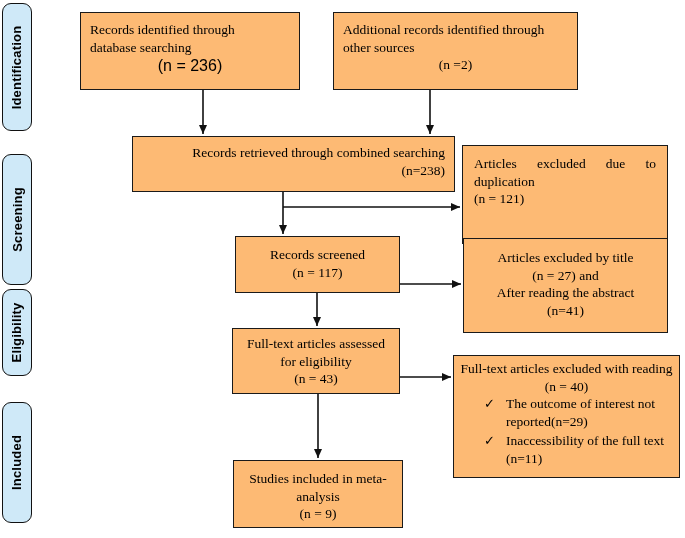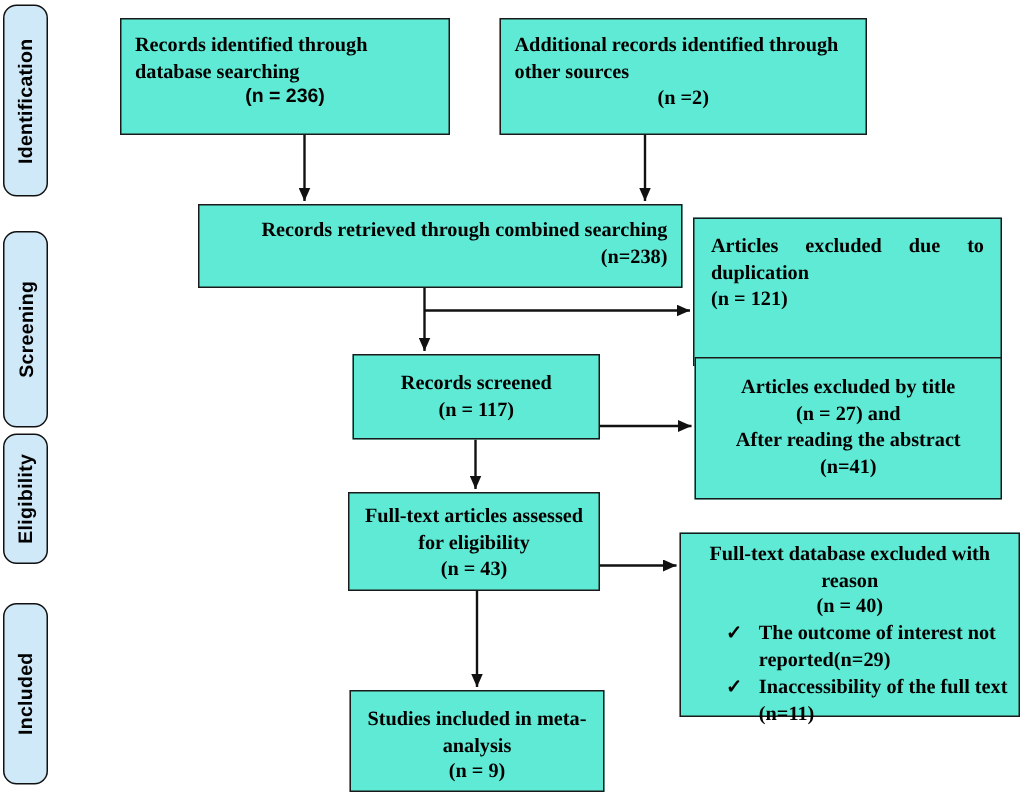--- a/index.html
+++ b/index.html
@@ -20,29 +20,28 @@
     font-family:"Liberation Sans", sans-serif;
     font-weight:bold; font-size:13px; letter-spacing:0.2px;
   }
   .st-identification { top:3px;   height:128px; }
   .st-screening      { top:154px; height:131px; }
   .st-eligibility    { top:289px; height:87px;  }
   .st-included       { top:402px; height:121px; }
 
   
   .box {
-    position:absolute; background:#5eead4; border:1.6px solid #1a1a1a;
+    position:absolute; background:#fdba74; border:1.6px solid #1a1a1a;
     box-sizing:border-box; font-size:13.5px; line-height:1.3;
     padding:5px 9px;
-    font-weight:bold;
   }
   .center { text-align:center; }
   .left   { text-align:left; }
   .justify{ text-align:justify; }
-  .nsans  { font-family:"Liberation Sans", sans-serif; font-size:13px; }
+  .nsans  { font-family:"Liberation Sans", sans-serif; font-size:16px; }
 
   .bx-identified   { left:80px;  top:12px;  width:220px; height:78px; padding-top:8px; }
   .bx-additional   { left:333px; top:12px;  width:245px; height:78px; padding-top:8px; }
   .bx-combined     { left:132px; top:136px; width:323px; height:56px; padding-top:7px;text-align:right; }
   .bx-duplication  { left:462px; top:145px; width:206px; height:99px; padding-top:9px; padding-left:11px; padding-right:11px; }
   .bx-screened     { left:235px; top:236px; width:165px; height:57px; padding-top:9px; }
   .bx-title-excl   { left:463px; top:238px; width:205px; height:95px; padding-top:10px;text-align:center; }
   .bx-fulltext     { left:232px; top:328px; width:168px; height:66px; padding-top:6px; }
   .bx-ft-excl      { left:453px; top:355px; width:227px; height:123px; padding:4px 5px; }
   .bx-included     { left:233px; top:460px; width:170px; height:68px; padding-top:9px;text-align:center; }
@@ -121,21 +120,21 @@
     <div>(n=41)</div>
   </div>
 
   <div class="box bx-fulltext center">
     <div>Full-text articles assessed</div>
     <div>for eligibility</div>
     <div>(n = 43)</div>
   </div>
 
   <div class="box bx-ft-excl">
-    <div class="center">Full-text database excluded with reason</div>
+    <div class="center">Full-text articles excluded with reading</div>
     <div class="center">(n = 40)</div>
     <div class="check-row">
       <span class="check-glyph">✓</span>
       <span>The outcome of interest not reported(n=29)</span>
     </div>
     <div class="check-row">
       <span class="check-glyph">✓</span>
       <span>Inaccessibility of the full text (n=11)</span>
     </div>
   </div>

